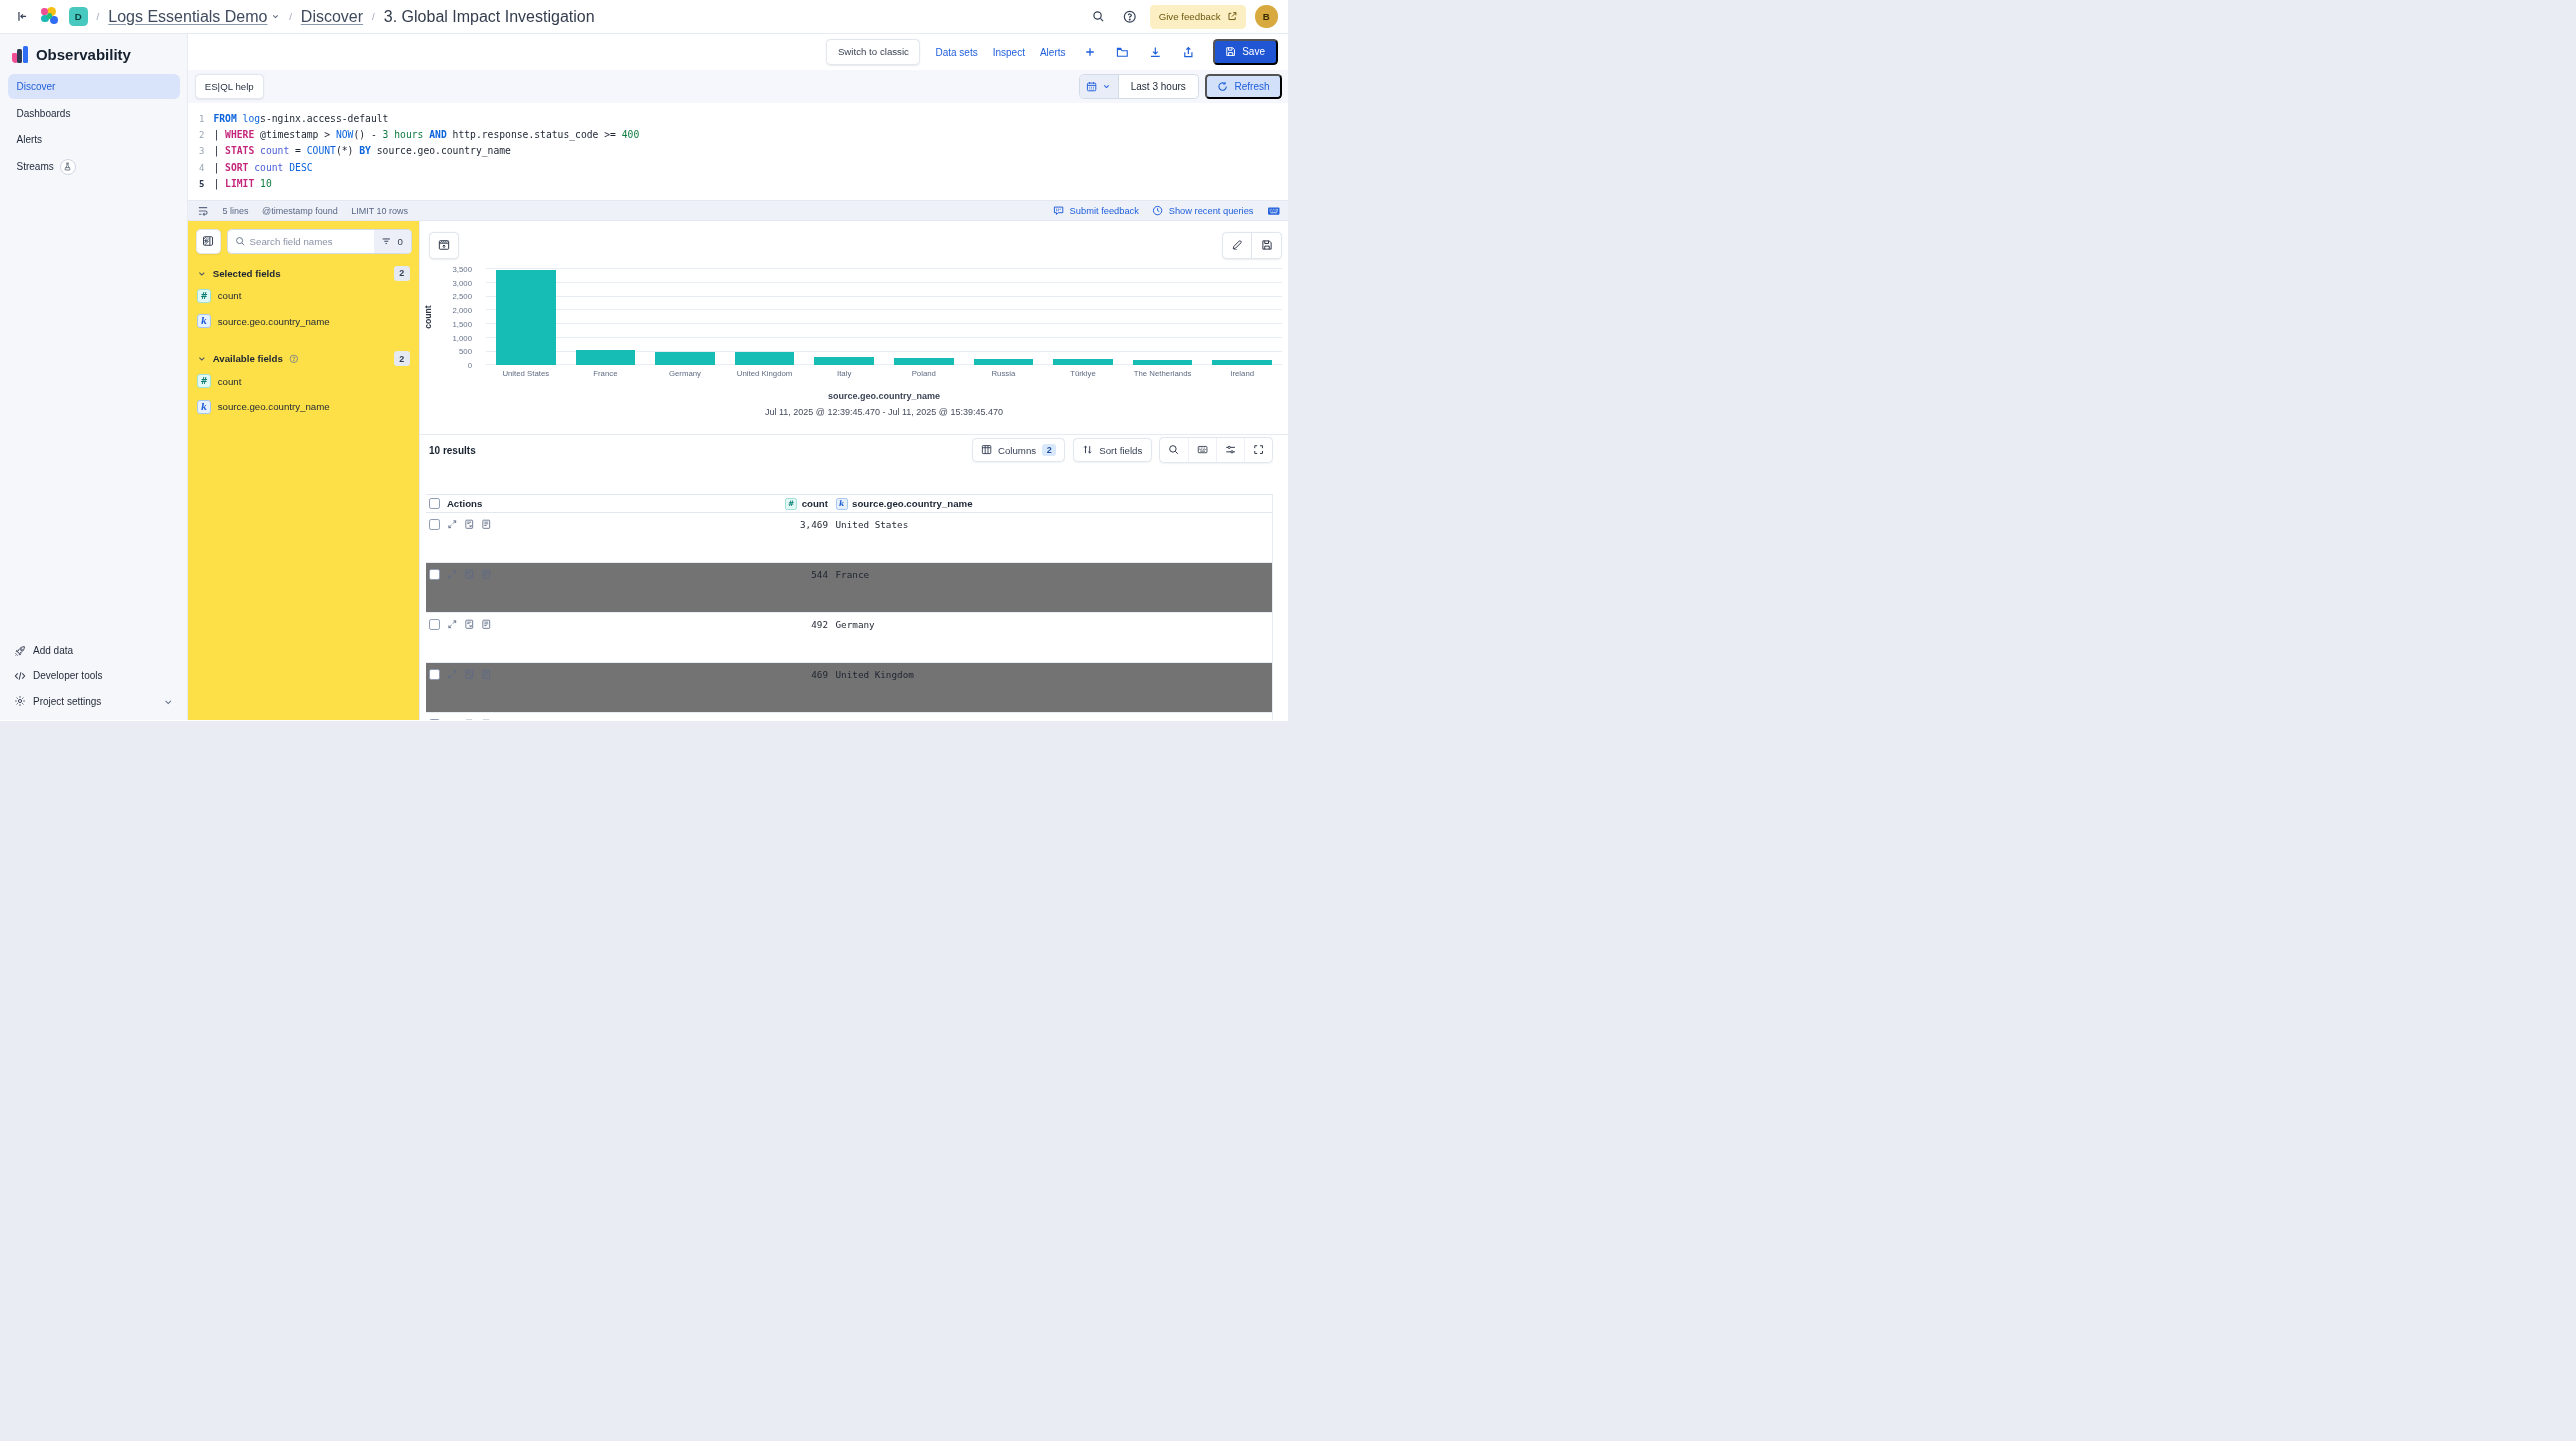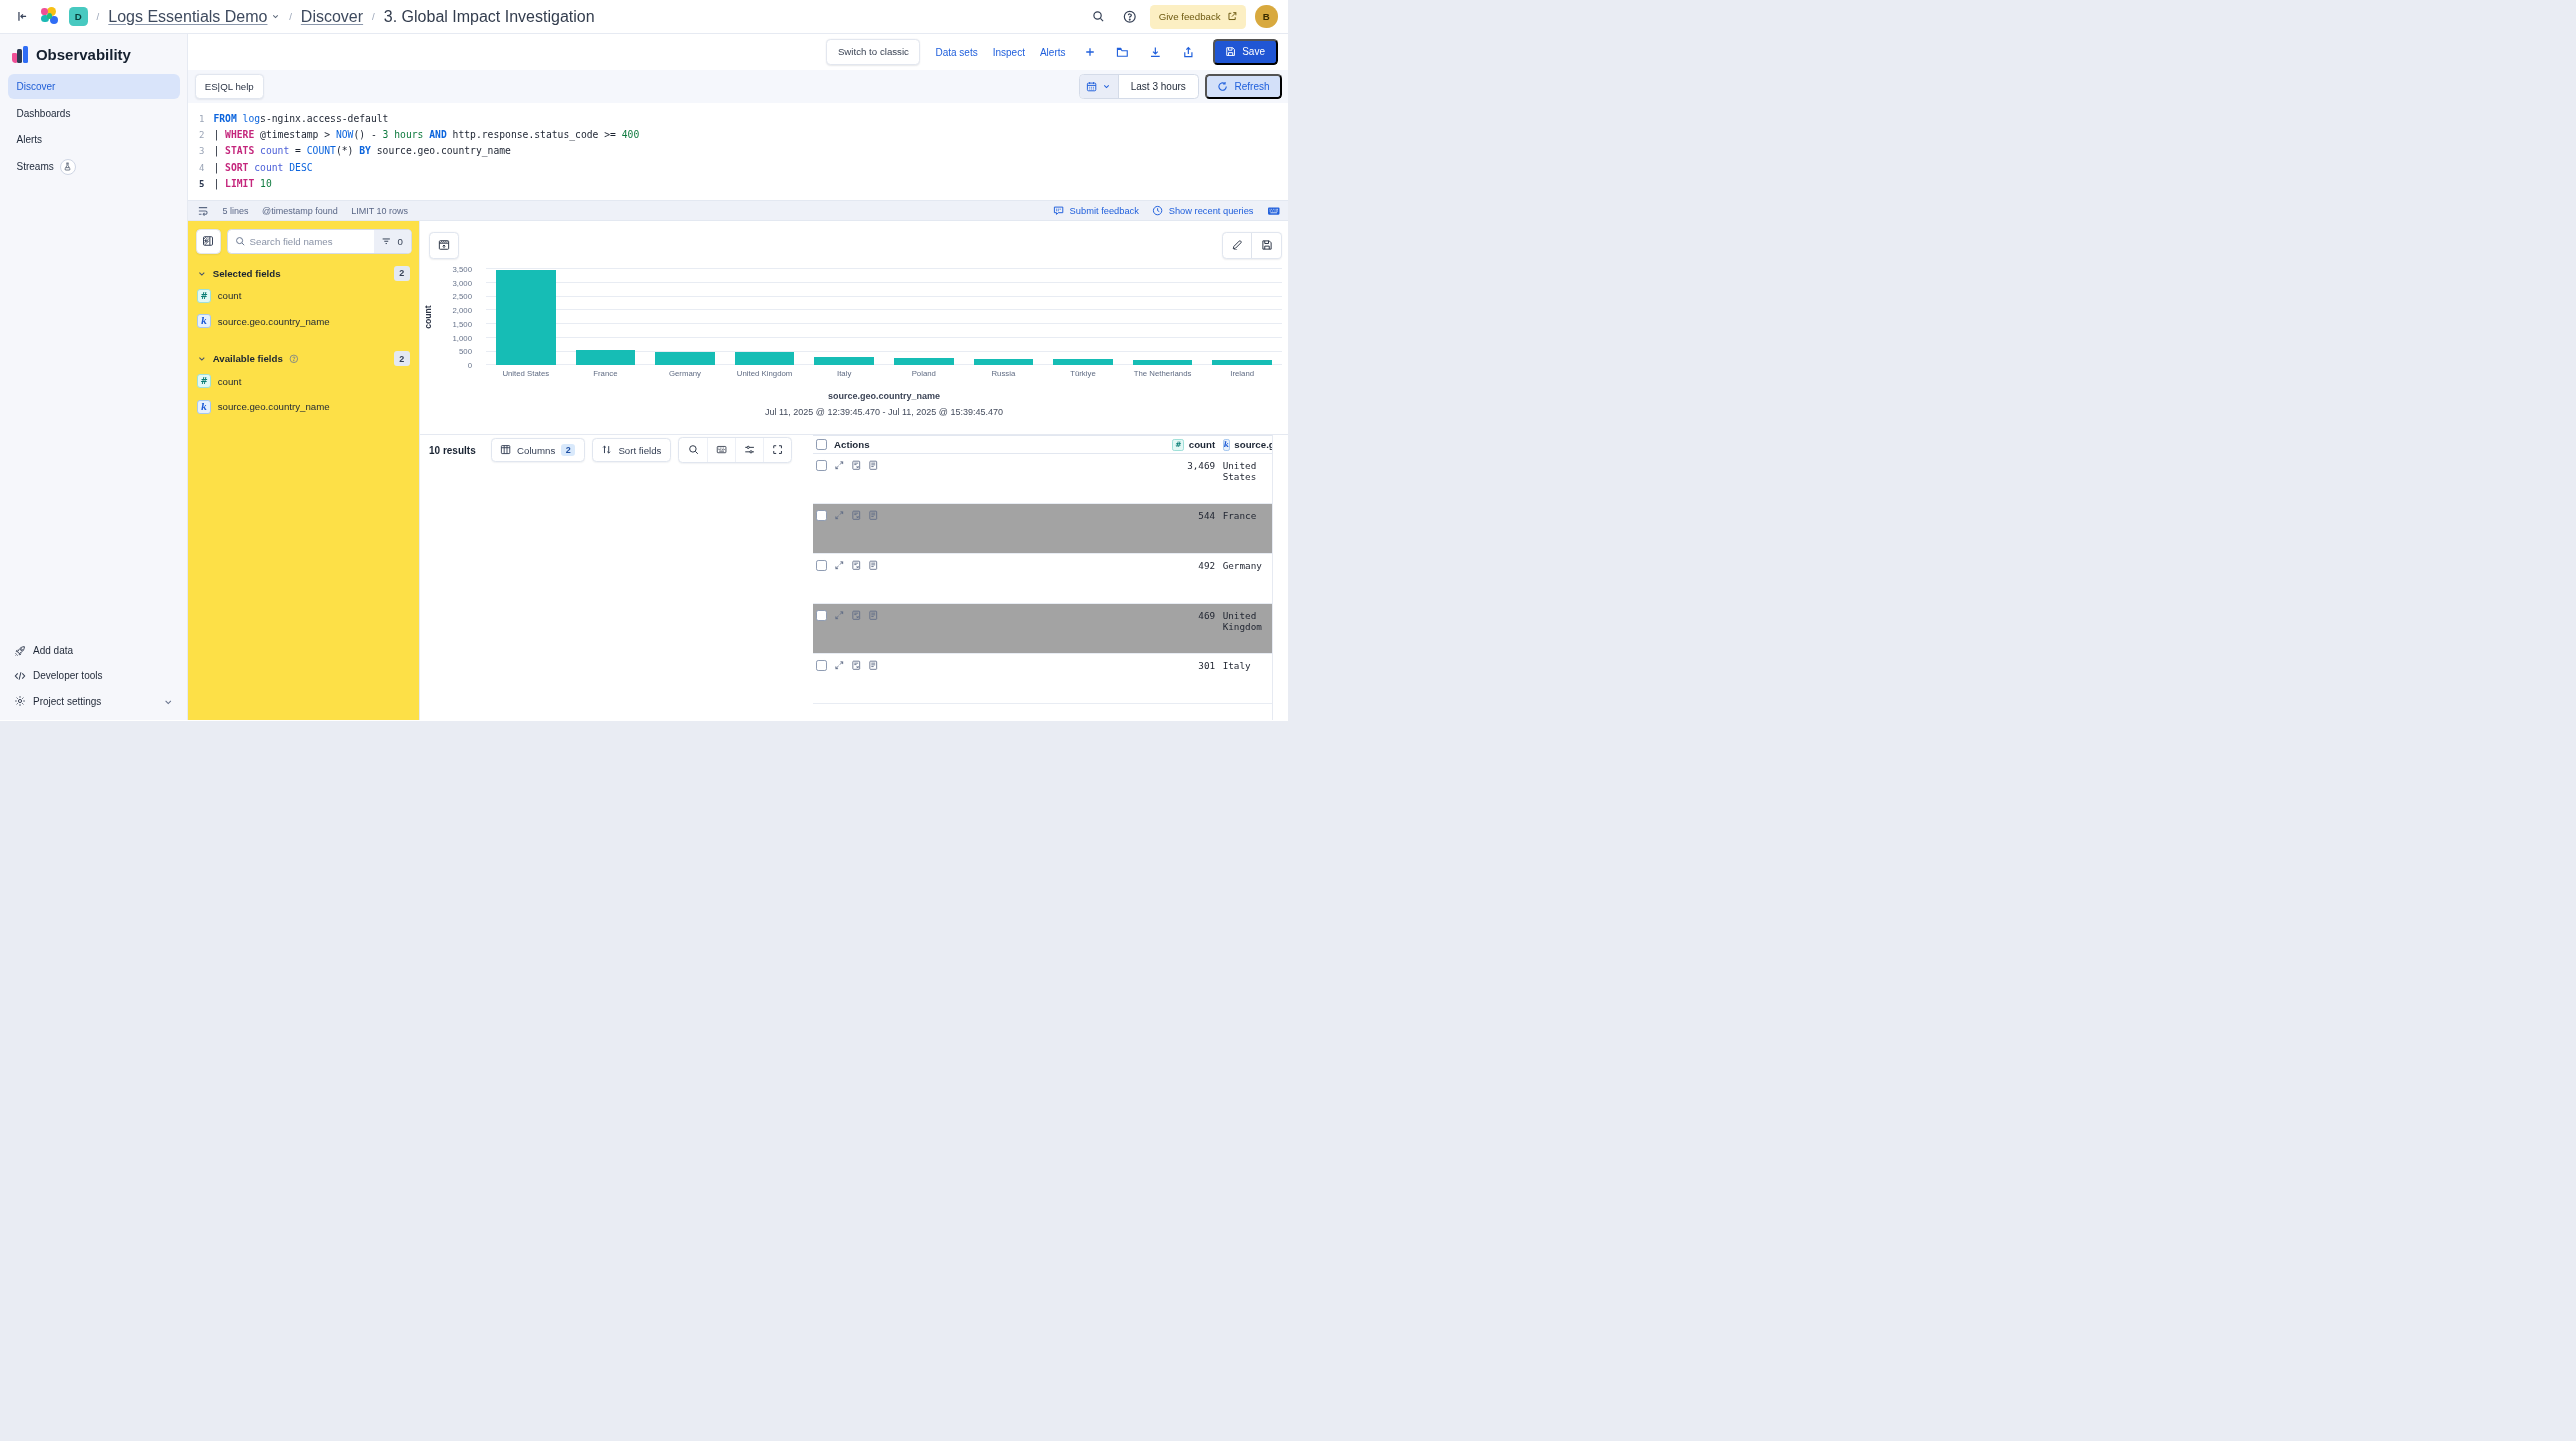--- a/index.html
+++ b/index.html
@@ -113,38 +113,38 @@
   .ytick { position:absolute; right:7.5px; font-size:7.8px; color:#68748c; transform:translateY(50%); }
   .plot { position:absolute; left:66px; right:6px; top:48px; height:96px; }
   .gridline { position:absolute; left:0; right:0; height:0.7px; background:#e8ecf3; }
   .bar { position:absolute; bottom:0; background:#16bdb5; }
   .xlabels { position:absolute; left:66px; right:6px; top:148px; display:flex; }
   .xlabel { flex:1; text-align:center; font-size:7.8px; color:#5f6b83; white-space:nowrap; overflow:hidden; }
   .chart-title { position:absolute; left:66px; right:6px; top:170px; text-align:center; font-size:9px; font-weight:700; color:#3c4456; }
   .chart-sub { position:absolute; left:66px; right:6px; top:186px; text-align:center; font-size:9px; color:#434b5c; }
 
   
-  .results { flex:1; border-top:0.7px solid #e5e9f1; display:flex; flex-direction:row; min-height:0; }
+  .results { flex:1; border-top:0.7px solid #e5e9f1; display:flex; flex-direction:column; min-height:0;gap:29px; }
   .results-bar { height:30px; display:flex; align-items:center; padding:0 15px 0 9px; gap:7.5px; }
   .results-count { font-size:10px; font-weight:700; color:#1a2433; }
   .results-bar .spacer { flex:1; }
   .grid-btn { height:24px; padding:0 8.2px; background:#fff; border:0.7px solid #e1e6ef; border-radius:4.5px; box-shadow:0 0.7px 1.5px rgba(25,35,60,.06); display:flex; align-items:center; gap:6px; font-size:9.7px; color:#343f54; cursor:pointer; }
   .col-badge { background:#d9e9fb; border-radius:3px; padding:0.7px 4.5px; font-size:9px; font-weight:600; color:#1e4fa3; }
   .icon-group { display:flex; border:0.7px solid #e1e6ef; border-radius:4.5px; background:#fff; box-shadow:0 0.7px 1.5px rgba(25,35,60,.06); overflow:hidden; }
   .icon-group .ig-btn { width:28px; height:24px; display:flex; align-items:center; justify-content:center; color:#2c3546; cursor:pointer; }
   .icon-group .ig-btn + .ig-btn { border-left:0.7px solid #edf0f6; }
 
   .dgrid { margin:0 15px 0 6px; border-right:0.7px solid #e6eaf2; flex:1; min-height:0; overflow:hidden; }
   .dhead { display:flex; align-items:center; height:19.4px; border-top:0.7px solid #e2e7f0; border-bottom:0.7px solid #e2e7f0; font-size:9.7px; font-weight:700; color:#1d2635; }
   .col-actions { width:69px; flex:none; display:flex; align-items:center; gap:6.7px; padding-left:3px; }
   .col-count { width:336px; flex:none; display:flex; align-items:center; justify-content:flex-end; gap:4.5px; padding-right:3px; }
   .col-country { flex:1; display:flex; align-items:center; gap:4.5px; padding-left:4.5px; min-width:0; }
   .checkbox { width:11.2px; height:11.2px; border:0.7px solid #8f9cb3; border-radius:2.2px; background:#fff; flex:none; cursor:pointer; }
   .drow { display:flex; align-items:flex-start; height:50px; border-bottom:0.7px solid #e8ecf3; padding-top:5.2px; font-family:"DejaVu Sans Mono", monospace; font-size:9.3px; color:#1f2430; }
-  .drow.alt { background:#a3a3a3; }
+  .drow.alt { background:#737373; }
   .drow .col-actions { color:#5d6a85; }
   .drow .col-actions svg { cursor:pointer; }
   .cell-count { width:336px; flex:none; text-align:right; padding-right:3px; }
   .cell-country { flex:1; padding-left:4.5px; }
   .hbadge { width:12px; height:12px; border-radius:2.2px; display:flex; align-items:center; justify-content:center; font-family:"DejaVu Serif", serif; font-style:italic; font-size:7.5px; font-weight:700; }
   .hbadge.number { background:#e2f8f5; border:0.7px solid #9fe0d9; color:#0a7d75; }
   .hbadge.keyword { background:#e7f1fc; border:0.7px solid #a6c8f0; color:#1d5bd6; }
 </style>
 </head>
 <body>

